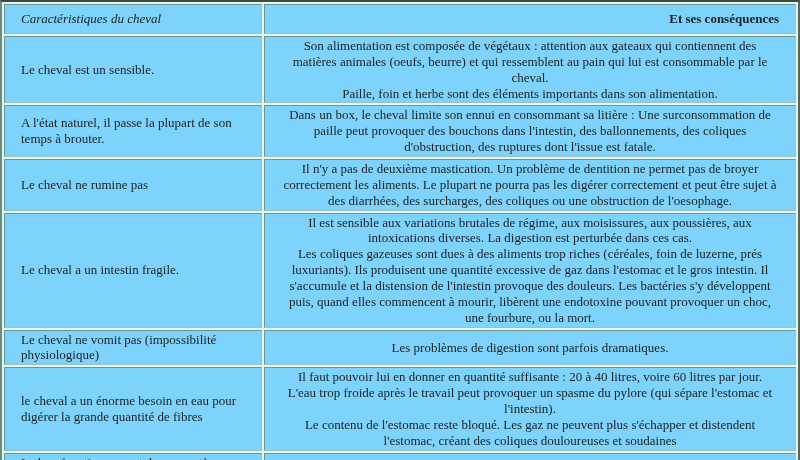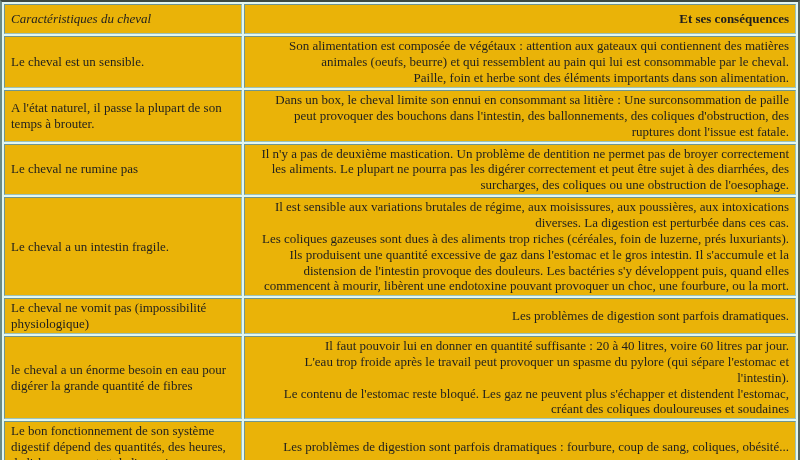--- a/index.html
+++ b/index.html
@@ -16,22 +16,22 @@
     border: 2px solid;
     border-color: #3e4a44 #55655f #3e4a44 #6c8b84;
     font-family: "Liberation Serif", "DejaVu Serif", serif;
     color: #1f1f1f;
     table-layout: fixed;
   }
   table.cheval th,
   table.cheval td {
     border: 1px solid;
     border-color: #6f958f #9cc2bb #9cc2bb #6f958f;
-    background: #eab308;
-    padding: 1px 6px;
+    background: #7dd3fc;
+    padding: 1px 16px;
     font-size: 13px;
     line-height: 1.22;
     vertical-align: middle;
     overflow: hidden;
   }
   th.char-header {
     width: 224px;
     font-style: italic;
     font-weight: normal;
     font-size: 18px;
@@ -41,21 +41,21 @@
   th.cons-header {
     font-style: normal;
     font-weight: bold;
     font-size: 13.5px;
     text-align: right;
   }
   td.char {
     text-align: left;
   }
   td.cons {
-    text-align: right;
+    text-align: center;
     white-space: pre-line;
   }
 </style>
 </head>
 <body>
 
 <table class="cheval">
   <tbody>
     <tr style="height:30px;">
       <th class="char-header">Caractéristiques du cheval</th>

